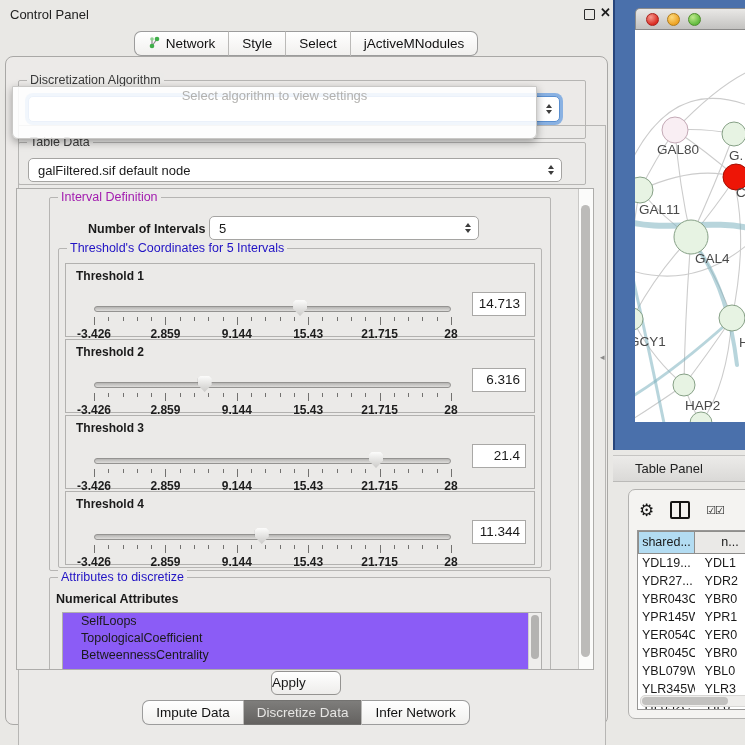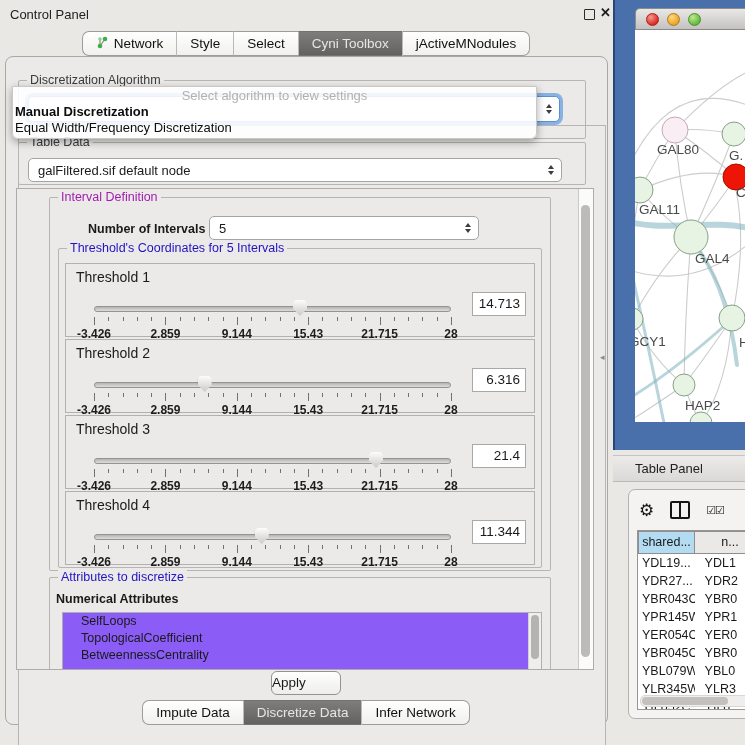--- a/index.html
+++ b/index.html
@@ -59,21 +59,21 @@
               border:1px solid #adacaa;background:#ebeae8;overflow:hidden;}
   #vscroll{position:absolute;right:0;top:0;bottom:0;width:14px;background:#fbfbfa;border-left:1px solid #c9c8c6;}
   #vscroll .thumb-v{position:absolute;left:2px;width:9px;top:16px;bottom:12px;background:#bcbbb9;border-radius:5px;}
 
   #grp-interval{left:32px;top:8px;width:500px;height:372px;}
   #lbl-nint{position:absolute;left:38px;top:24px;font-weight:bold;font-size:12.5px;}
   #combo-nint{left:159px;top:18px;width:270px;height:24px;}
   #grp-thresh{left:8px;top:50px;width:482px;height:318px;}
 
   .t-card{position:absolute;left:6px;width:468px;height:72px;border:1px solid #b2b1af;background:#ebeae8;}
-  .t-label{position:absolute;left:10px;top:5px;font-weight:normal;font-size:14px;}
+  .t-label{position:absolute;left:10px;top:5px;font-weight:bold;font-size:12px;}
   .slider-zone{position:absolute;left:28px;top:36px;width:357px;height:34px;}
   .track{position:absolute;left:0;right:0;top:6px;height:4px;background:linear-gradient(#b5b4b2,#dedddb);
          border:1px solid #949391;border-radius:3px;}
   .thumb{position:absolute;top:0;width:14px;height:16px;
          background:linear-gradient(#fcfcfb,#cbcac8);
          clip-path:polygon(18% 0,82% 0,100% 16%,100% 55%,50% 100%,0 55%,0 16%);
          filter:drop-shadow(0 0 1px rgba(70,70,70,0.75));}
   .ticks{position:absolute;left:0;right:0;top:17px;height:9px;}
   .tick{position:absolute;top:0;width:1px;height:4px;background:#72716f;}
   .tick.major{height:8px;}
@@ -153,23 +153,20 @@
           <circle cx="4" cy="3" r="1.8" fill="#8ccf8e"></circle>
         </svg></span>
       <span>Network</span>
     </div>
     <div class="seg">
       <span>Style</span>
     </div>
     <div class="seg">
       <span>Select</span>
     </div>
-    <div class="seg seg-sel">
-      <span>Cyni Toolbox</span>
-    </div>
     <div class="seg seg-last">
       <span>jActiveMNodules</span>
     </div>
   </div>
 
 <div id="cp-body">
   <div id="inner"></div>
 </div>
 
 <div id="grp-algo" class="grp">
@@ -177,24 +174,20 @@
 </div>
 <div id="combo-algo" class="combo">
   <span class="arrows">
       <span class="arr-up"></span>
       <span class="arr-dn"></span>
     </span>
 </div>
 
 <div id="popup">
   <div id="popup-hint">Select algorithm to view settings</div>
-  <div id="popup-items">
-      <div class="popup-item bold">Manual Discretization</div>
-      <div class="popup-item">Equal Width/Frequency Discretization</div>
-    </div>
 </div>
 
 <div id="grp-tdata" class="grp">
   <span class="grp-title tt-dim">Table Data</span>
 </div>
 <div id="combo-tdata" class="combo">
   <span>galFiltered.sif default node</span>
   <span class="arrows">
       <span class="arr-up"></span>
       <span class="arr-dn"></span>

